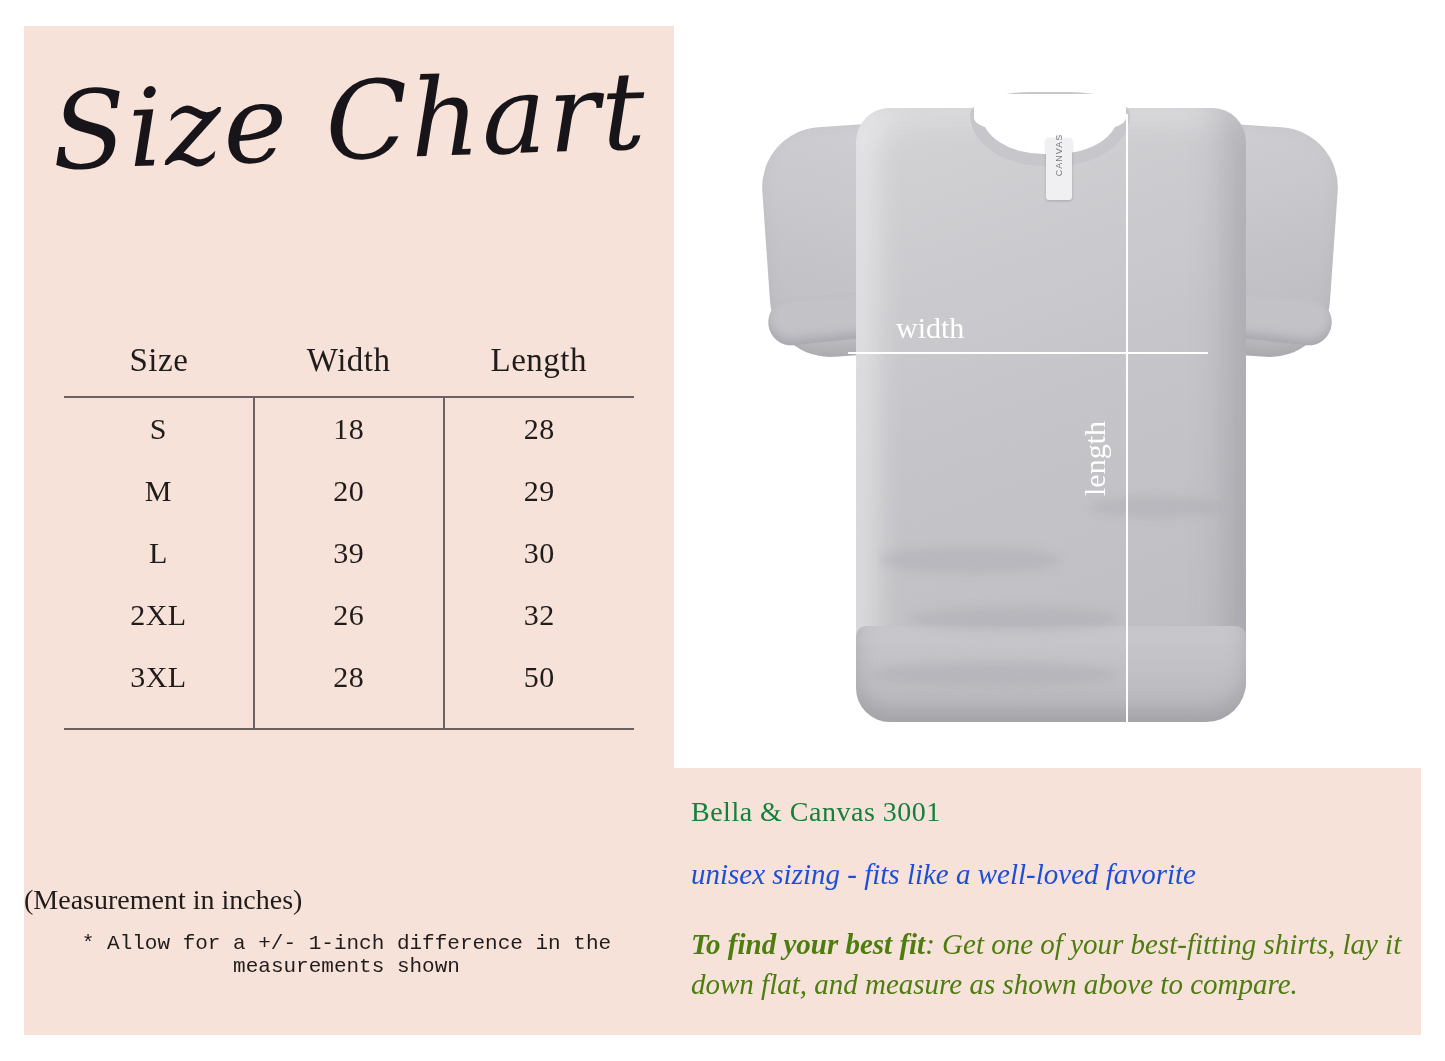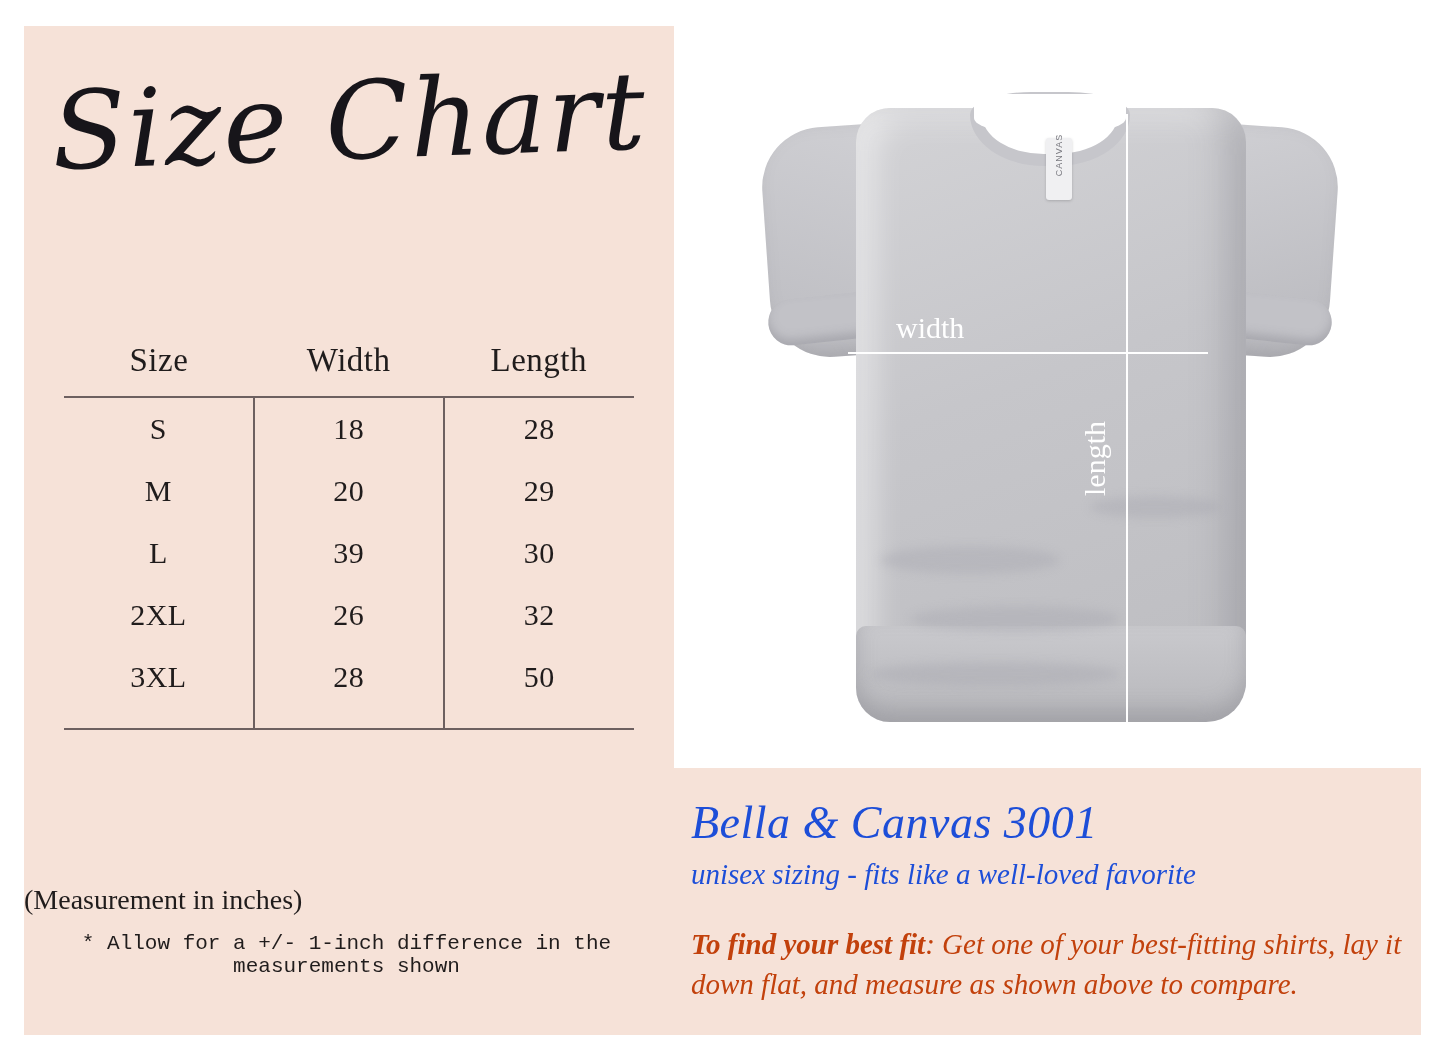--- a/index.html
+++ b/index.html
@@ -303,42 +303,41 @@
     color: #ffffff;
     font-family: "Liberation Serif", serif;
     transform: rotate(-90deg);
     transform-origin: left top;
   }
 
   .product-name {
     position: absolute;
     left: 22px;
     top: 770px;
-    font-size: 46px;
-    color: #1d4ed8;
+    font-size: 28px;
+    color: #15803d;
     letter-spacing: 0.5px;
-    font-style: italic;
   }
   .product-sub {
     position: absolute;
     left: 22px;
     top: 832px;
     font-size: 29px;
     font-style: italic;
     color: #1d4ed8;
   }
   .fit-note {
     position: absolute;
     left: 22px;
     top: 898px;
     width: 716px;
     font-size: 29px;
     font-style: italic;
     line-height: 1.38;
-    color: #c2410c;
+    color: #4d7c0f;
   }
   .fit-note b {
     font-weight: 700;
   }
 </style>
 </head>
 <body>
 
 <div class="page">
   <div class="frame-top"></div>

